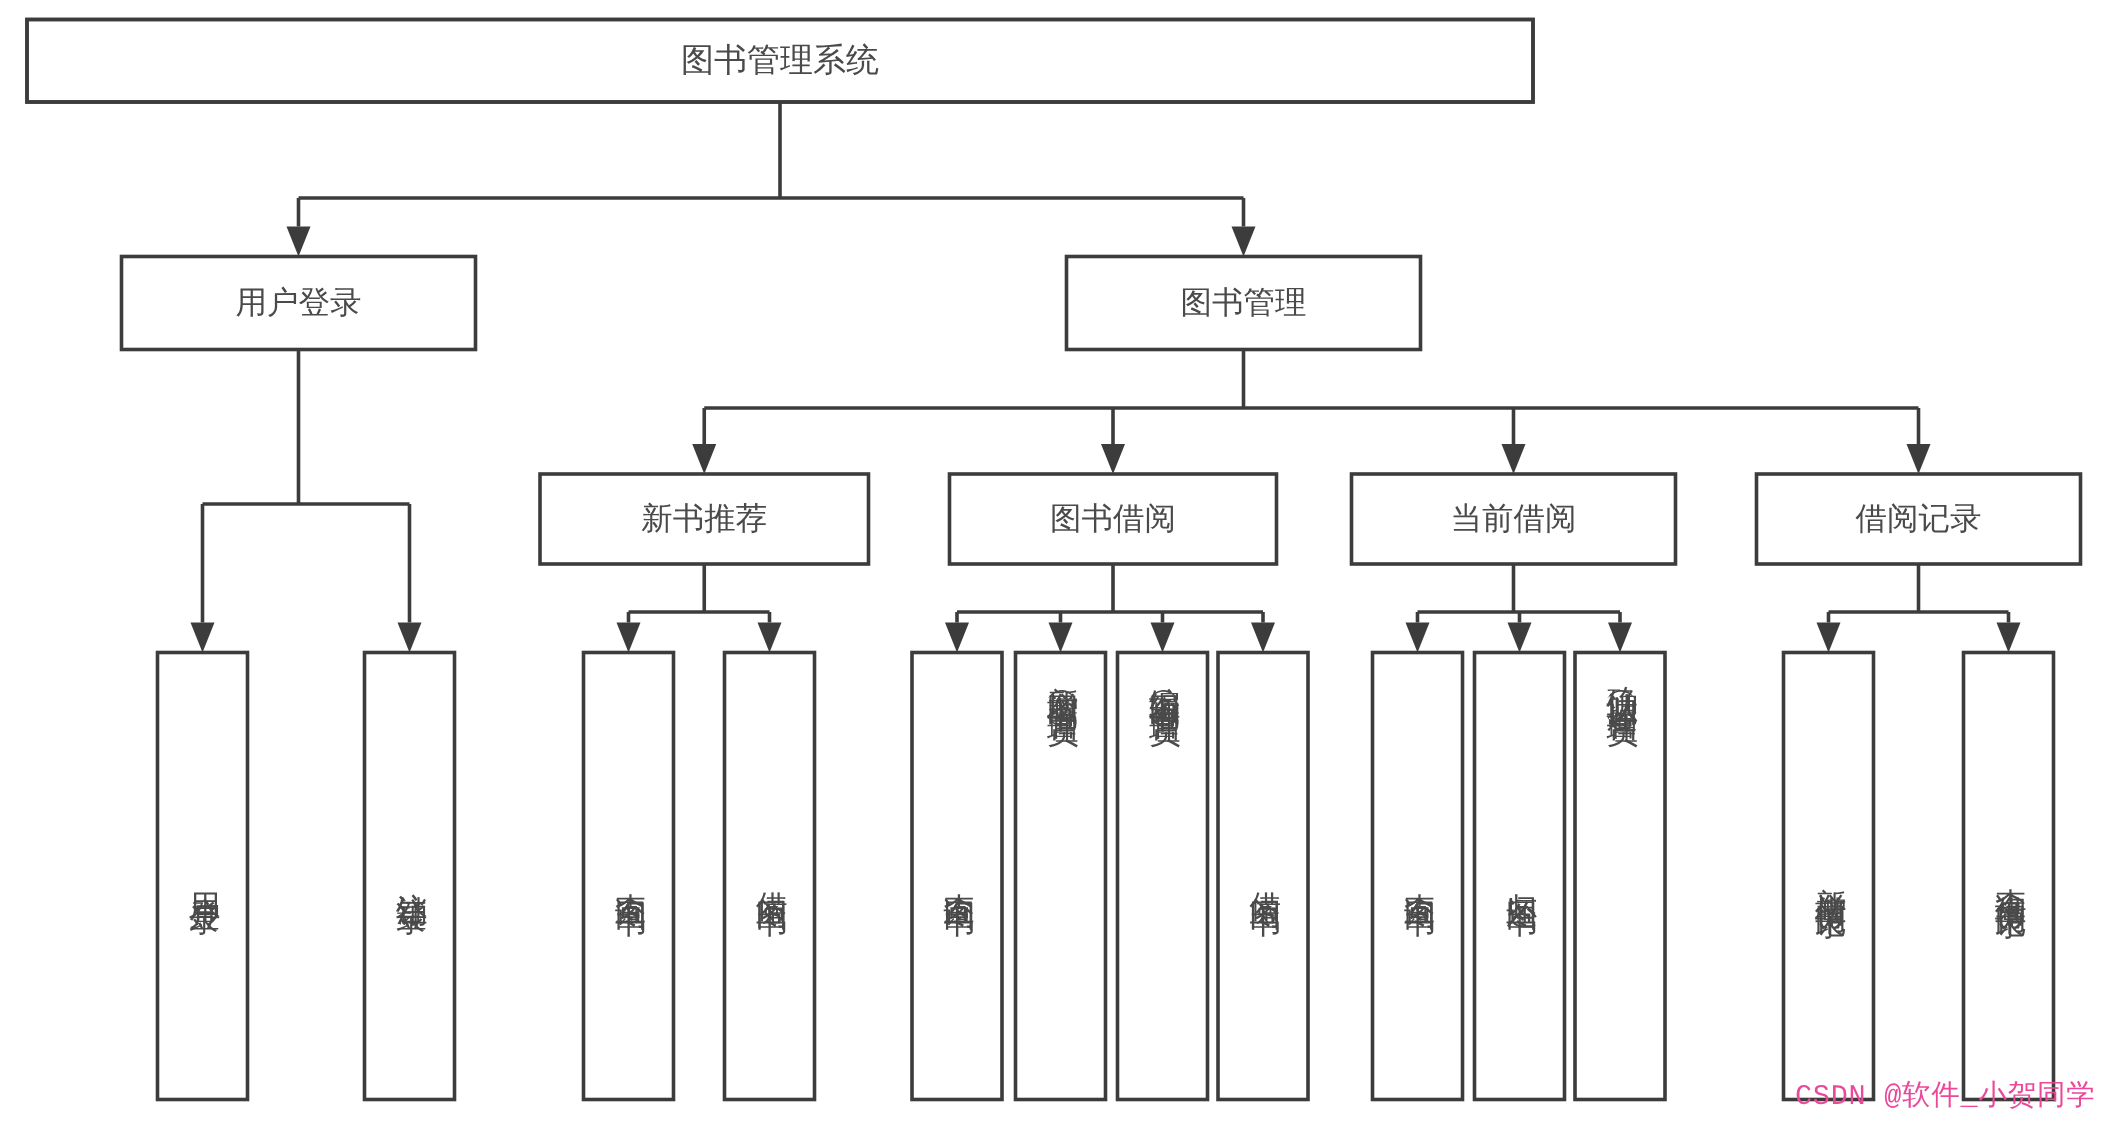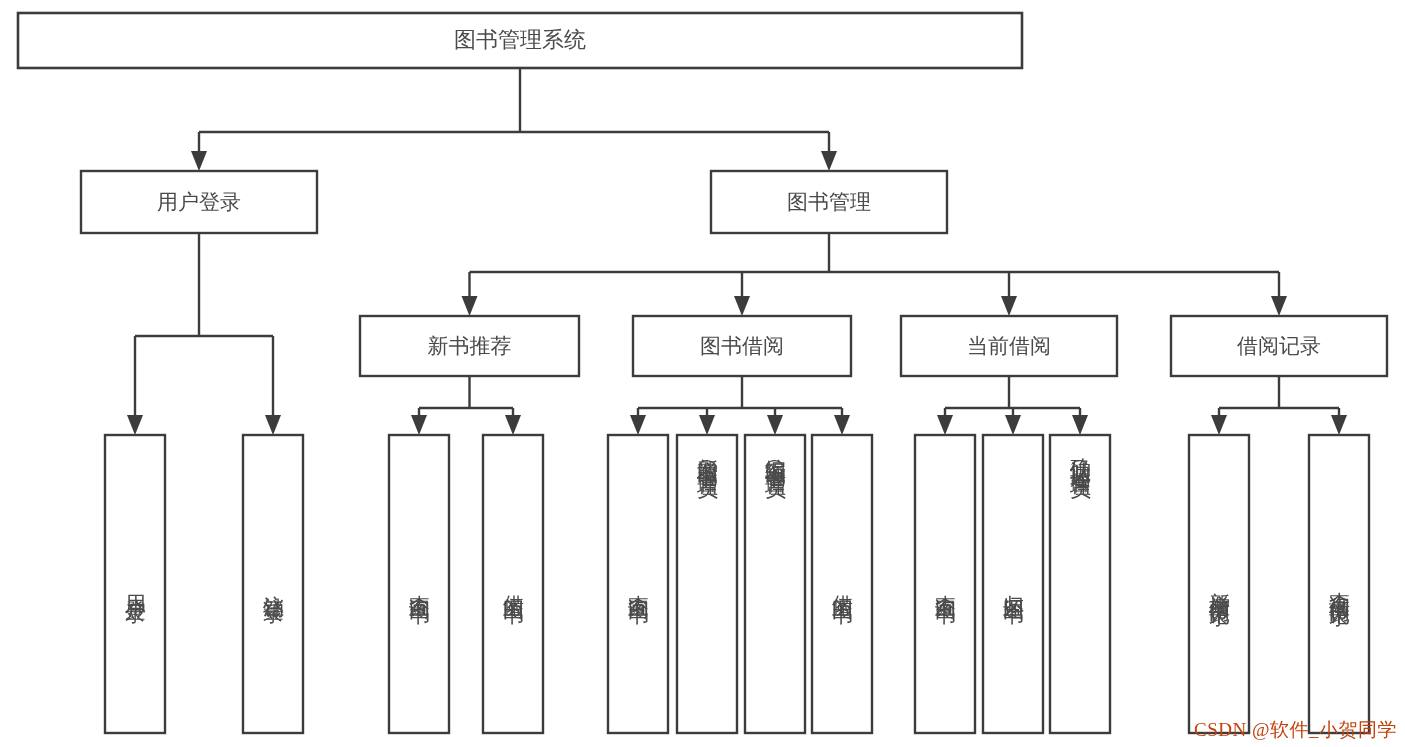--- a/index.html
+++ b/index.html
@@ -66,23 +66,23 @@
     font-size: 21px;
     line-height: 1.28;
     letter-spacing: 3px;
     color: #4a4a4a;
     white-space: nowrap;
   }
   .watermark {
     position: absolute;
     right: 8px;
     bottom: 4px;
-    font-family: Liberation Serif, serif;
+    font-family: Liberation Mono, monospace;
     font-size: 19px;
-    color: #c2410c;
+    color: #ec4899;
     letter-spacing: 0.5px;
     white-space: nowrap;
   }
 </style>
 </head>
 <body>
 
 <div id="diagram-root">
   <svg class="diagram-canvas" id="diagram-canvas" viewBox="0 0 1405 747" xmlns="http://www.w3.org/2000/svg">
     <g id="edge-layer">

